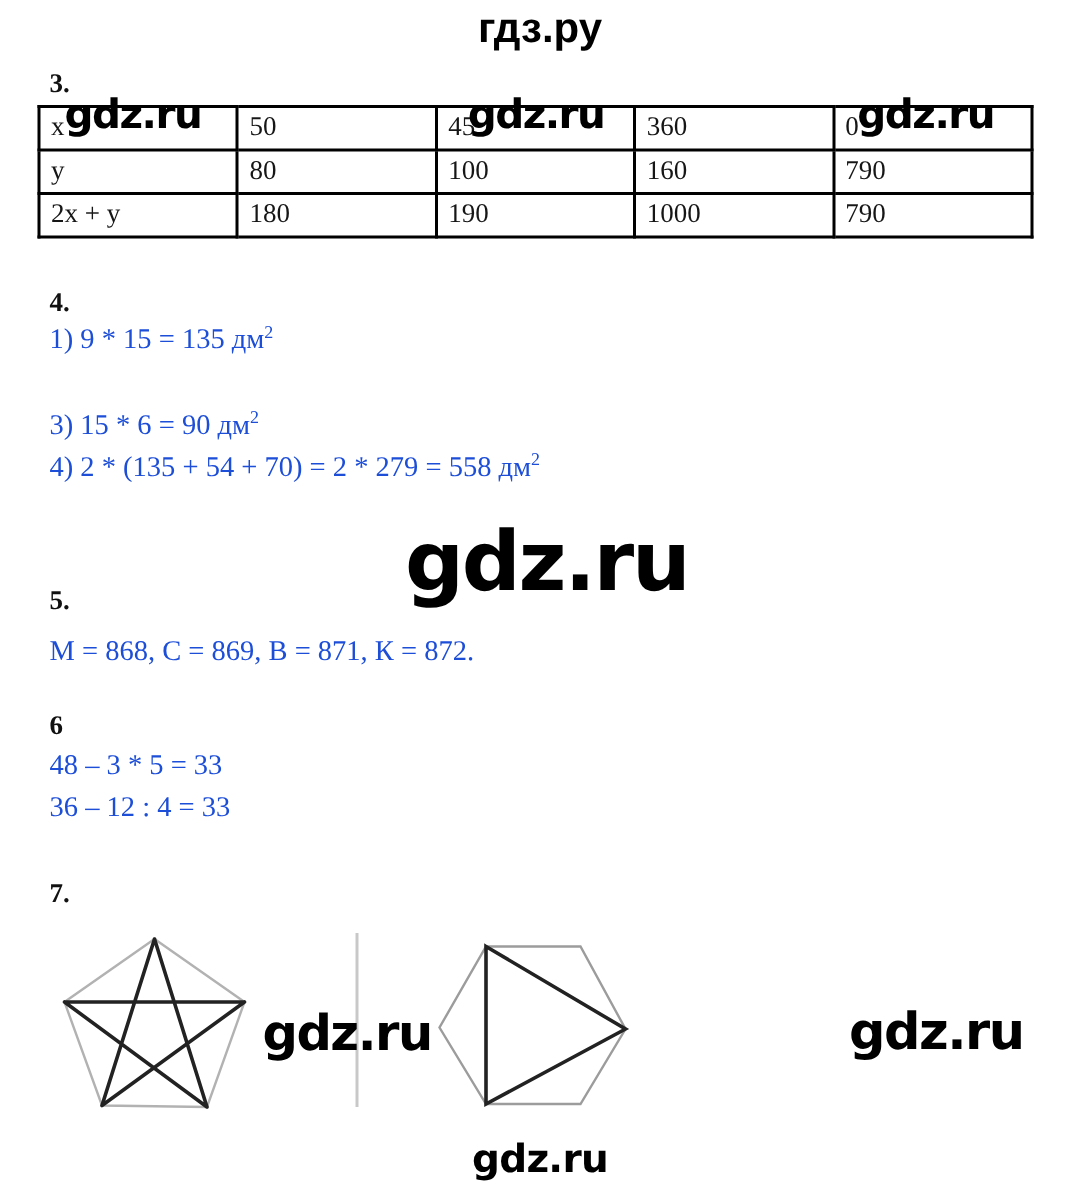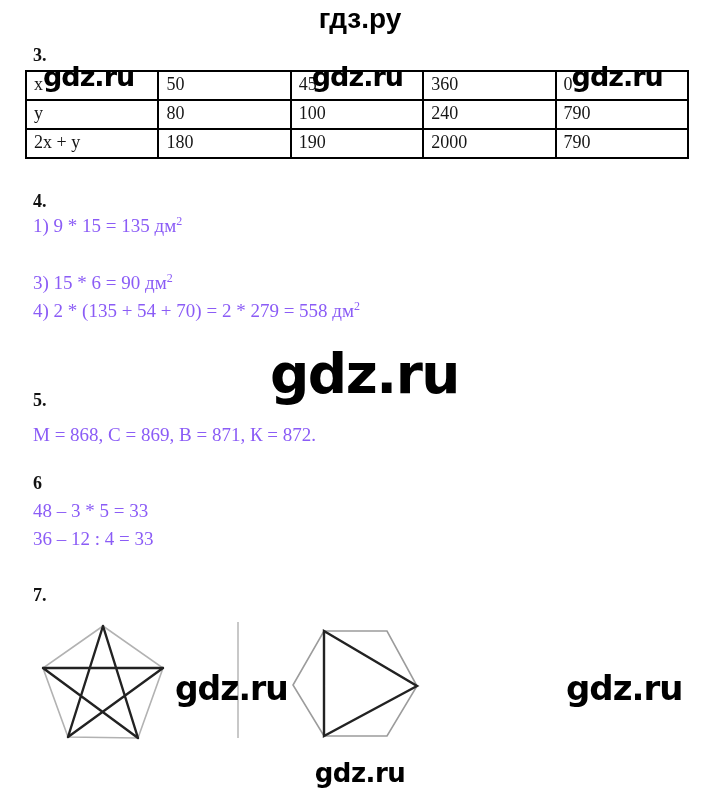--- a/index.html
+++ b/index.html
@@ -11,21 +11,21 @@
                font-family:"Liberation Sans",sans-serif;font-weight:700;font-size:28px;color:#000;}
   .wm{position:absolute;font-family:"DejaVu Sans",sans-serif;font-weight:700;color:#000;
       line-height:1;white-space:nowrap;letter-spacing:-1px;}
   .wm-big{left:270px;top:347px;font-size:55px;letter-spacing:-1.5px;}
   .wm-mid{left:175px;top:672px;font-size:33px;}
   .wm-right{left:566px;top:671px;font-size:34px;}
   .wm-footer{left:0;top:760px;width:720px;text-align:center;font-size:26px;letter-spacing:-0.5px;}
 
   
   .sec-label{position:absolute;left:33px;font-weight:700;font-size:18px;color:#111;}
-  .bline{position:absolute;left:33px;font-size:19px;color:#8b5cf6;white-space:nowrap;font-family:Liberation Serif, serif;}
+  .bline{position:absolute;left:33px;font-size:19px;color:#1d4ed8;white-space:nowrap;font-family:Liberation Serif, serif;}
   .bline sup{font-size:12px;}
 
   
   .tbl-wrap{position:absolute;left:25px;top:70px;width:664px;}
   table.ans{border-collapse:collapse;width:100%;table-layout:fixed;}
   table.ans td{border:2px solid #000;height:25px;vertical-align:top;position:relative;
                font-size:18px;color:#161616;padding:2px 4px 0 7px;overflow:visible;}
   .twm{position:absolute;top:-9px;font-family:"DejaVu Sans",sans-serif;font-weight:700;
        font-size:27px;letter-spacing:-1px;color:#000;line-height:1;white-space:nowrap;z-index:3;}
   .twm.c0{left:16px;} .twm.c2{left:20px;} .twm.c4{left:15px;}
@@ -55,28 +55,28 @@
         <td><span>45</span>
             <span class="twm c2">gdz.ru</span></td>
         <td><span>360</span></td>
         <td><span>0</span>
             <span class="twm c4">gdz.ru</span></td>
       </tr>
       <tr>
         <td>y</td>
         <td>80</td>
         <td>100</td>
-        <td>240</td>
+        <td>160</td>
         <td>790</td>
       </tr>
       <tr>
         <td>2x + y</td>
         <td>180</td>
         <td>190</td>
-        <td>2000</td>
+        <td>1000</td>
         <td>790</td>
       </tr>
     </tbody>
       </table>
   </div>
 
   <div class="sec-label" style="top:191px;">4.</div>
   <div class="bline" style="top:214px;"><span>1) 9 * 15 = 135 дм</span><sup>2</sup></div>
   <div class="bline" style="top:271px;"><span>3) 15 * 6 = 90 дм</span><sup>2</sup></div>
   <div class="bline" style="top:299px;"><span>4) 2 * (135 + 54 + 70) = 2 * 279 = 558 дм</span><sup>2</sup></div>

